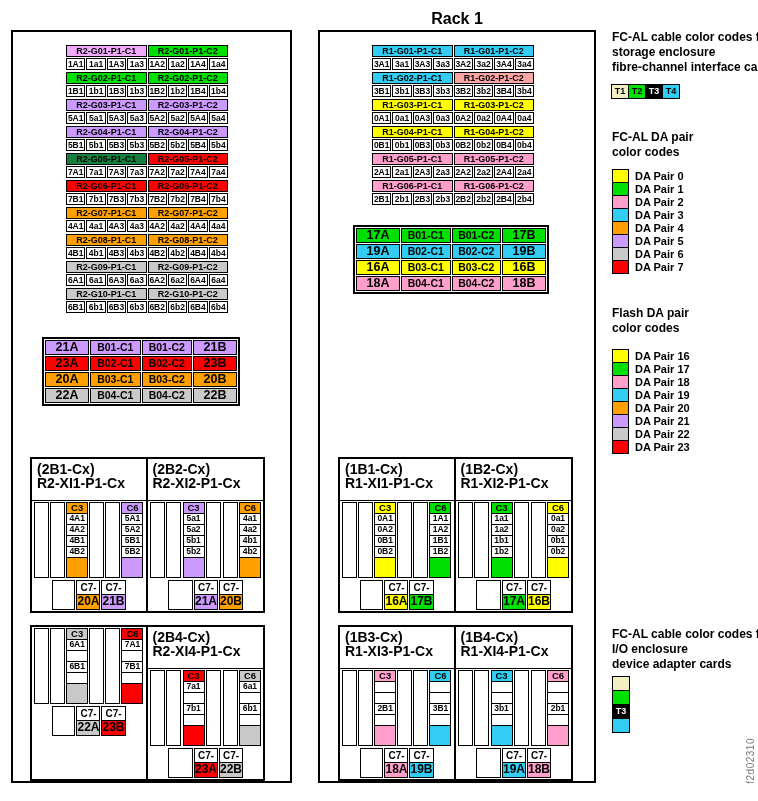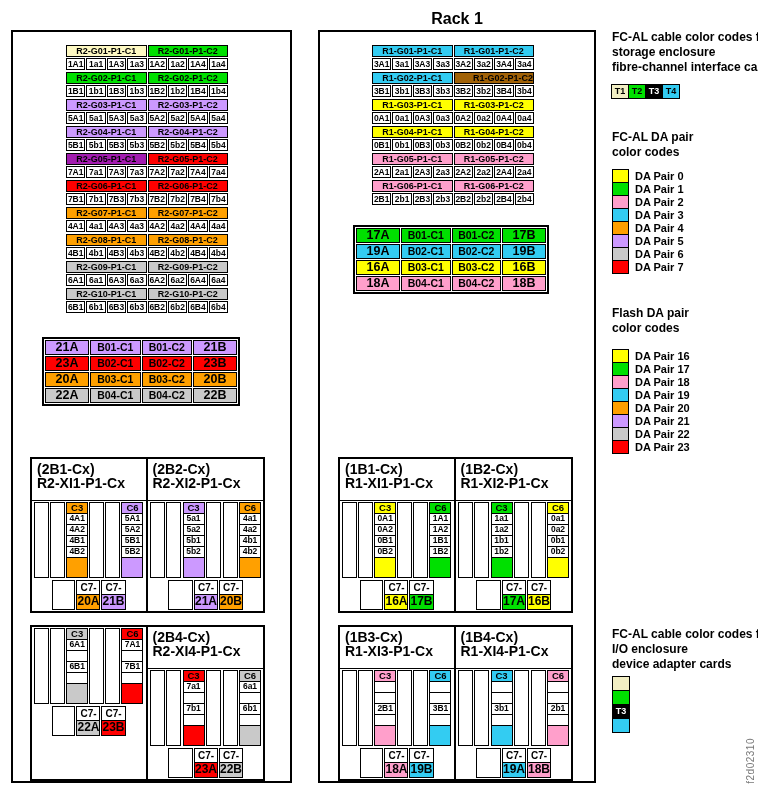--- a/index.html
+++ b/index.html
@@ -66,21 +66,21 @@
 <body>
 
 <div class="page">
 
   <div class="rack-title" id="rack-1-title">Rack 1</div>
 
   <div class="rack-box" id="rack-0-box">
     <div class="group-table" id="rack-0-groups">
         <div class="grp">
           <div class="grp-head">
-            <div class="hcell" style="background: #fef9c3;">R2-G01-P1-C1</div>
+            <div class="hcell" style="background: #f0abfc;">R2-G01-P1-C1</div>
             <div class="hcell" style="background: rgb(0, 224, 0);">R2-G01-P1-C2</div>
           </div>
           <div class="ports">
             <div class="pcell">1A1</div>
             <div class="pcell">1a1</div>
             <div class="pcell">1A3</div>
             <div class="pcell">1a3</div>
             <div class="pcell">1A2</div>
             <div class="pcell">1a2</div>
             <div class="pcell">1A4</div>
@@ -130,21 +130,21 @@
             <div class="pcell">5B3</div>
             <div class="pcell">5b3</div>
             <div class="pcell">5B2</div>
             <div class="pcell">5b2</div>
             <div class="pcell">5B4</div>
             <div class="pcell">5b4</div>
           </div>
         </div>
         <div class="grp">
           <div class="grp-head">
-            <div class="hcell" style="background: #a21caf;">R2-G05-P1-C1</div>
+            <div class="hcell" style="background: #15803d;">R2-G05-P1-C1</div>
             <div class="hcell" style="background: rgb(255, 0, 0);">R2-G05-P1-C2</div>
           </div>
           <div class="ports">
             <div class="pcell">7A1</div>
             <div class="pcell">7a1</div>
             <div class="pcell">7A3</div>
             <div class="pcell">7a3</div>
             <div class="pcell">7A2</div>
             <div class="pcell">7a2</div>
             <div class="pcell">7A4</div>
@@ -430,21 +430,21 @@
             <div class="pcell">3a3</div>
             <div class="pcell">3A2</div>
             <div class="pcell">3a2</div>
             <div class="pcell">3A4</div>
             <div class="pcell">3a4</div>
           </div>
         </div>
         <div class="grp">
           <div class="grp-head">
             <div class="hcell" style="background: rgb(51, 204, 242);">R1-G02-P1-C1</div>
-            <div class="hcell" style="background: #a16207; text-align: right;">R1-G02-P1-C2</div>
+            <div class="hcell" style="background: #fca5a5;">R1-G02-P1-C2</div>
           </div>
           <div class="ports">
             <div class="pcell">3B1</div>
             <div class="pcell">3b1</div>
             <div class="pcell">3B3</div>
             <div class="pcell">3b3</div>
             <div class="pcell">3B2</div>
             <div class="pcell">3b2</div>
             <div class="pcell">3B4</div>
             <div class="pcell">3b4</div>

